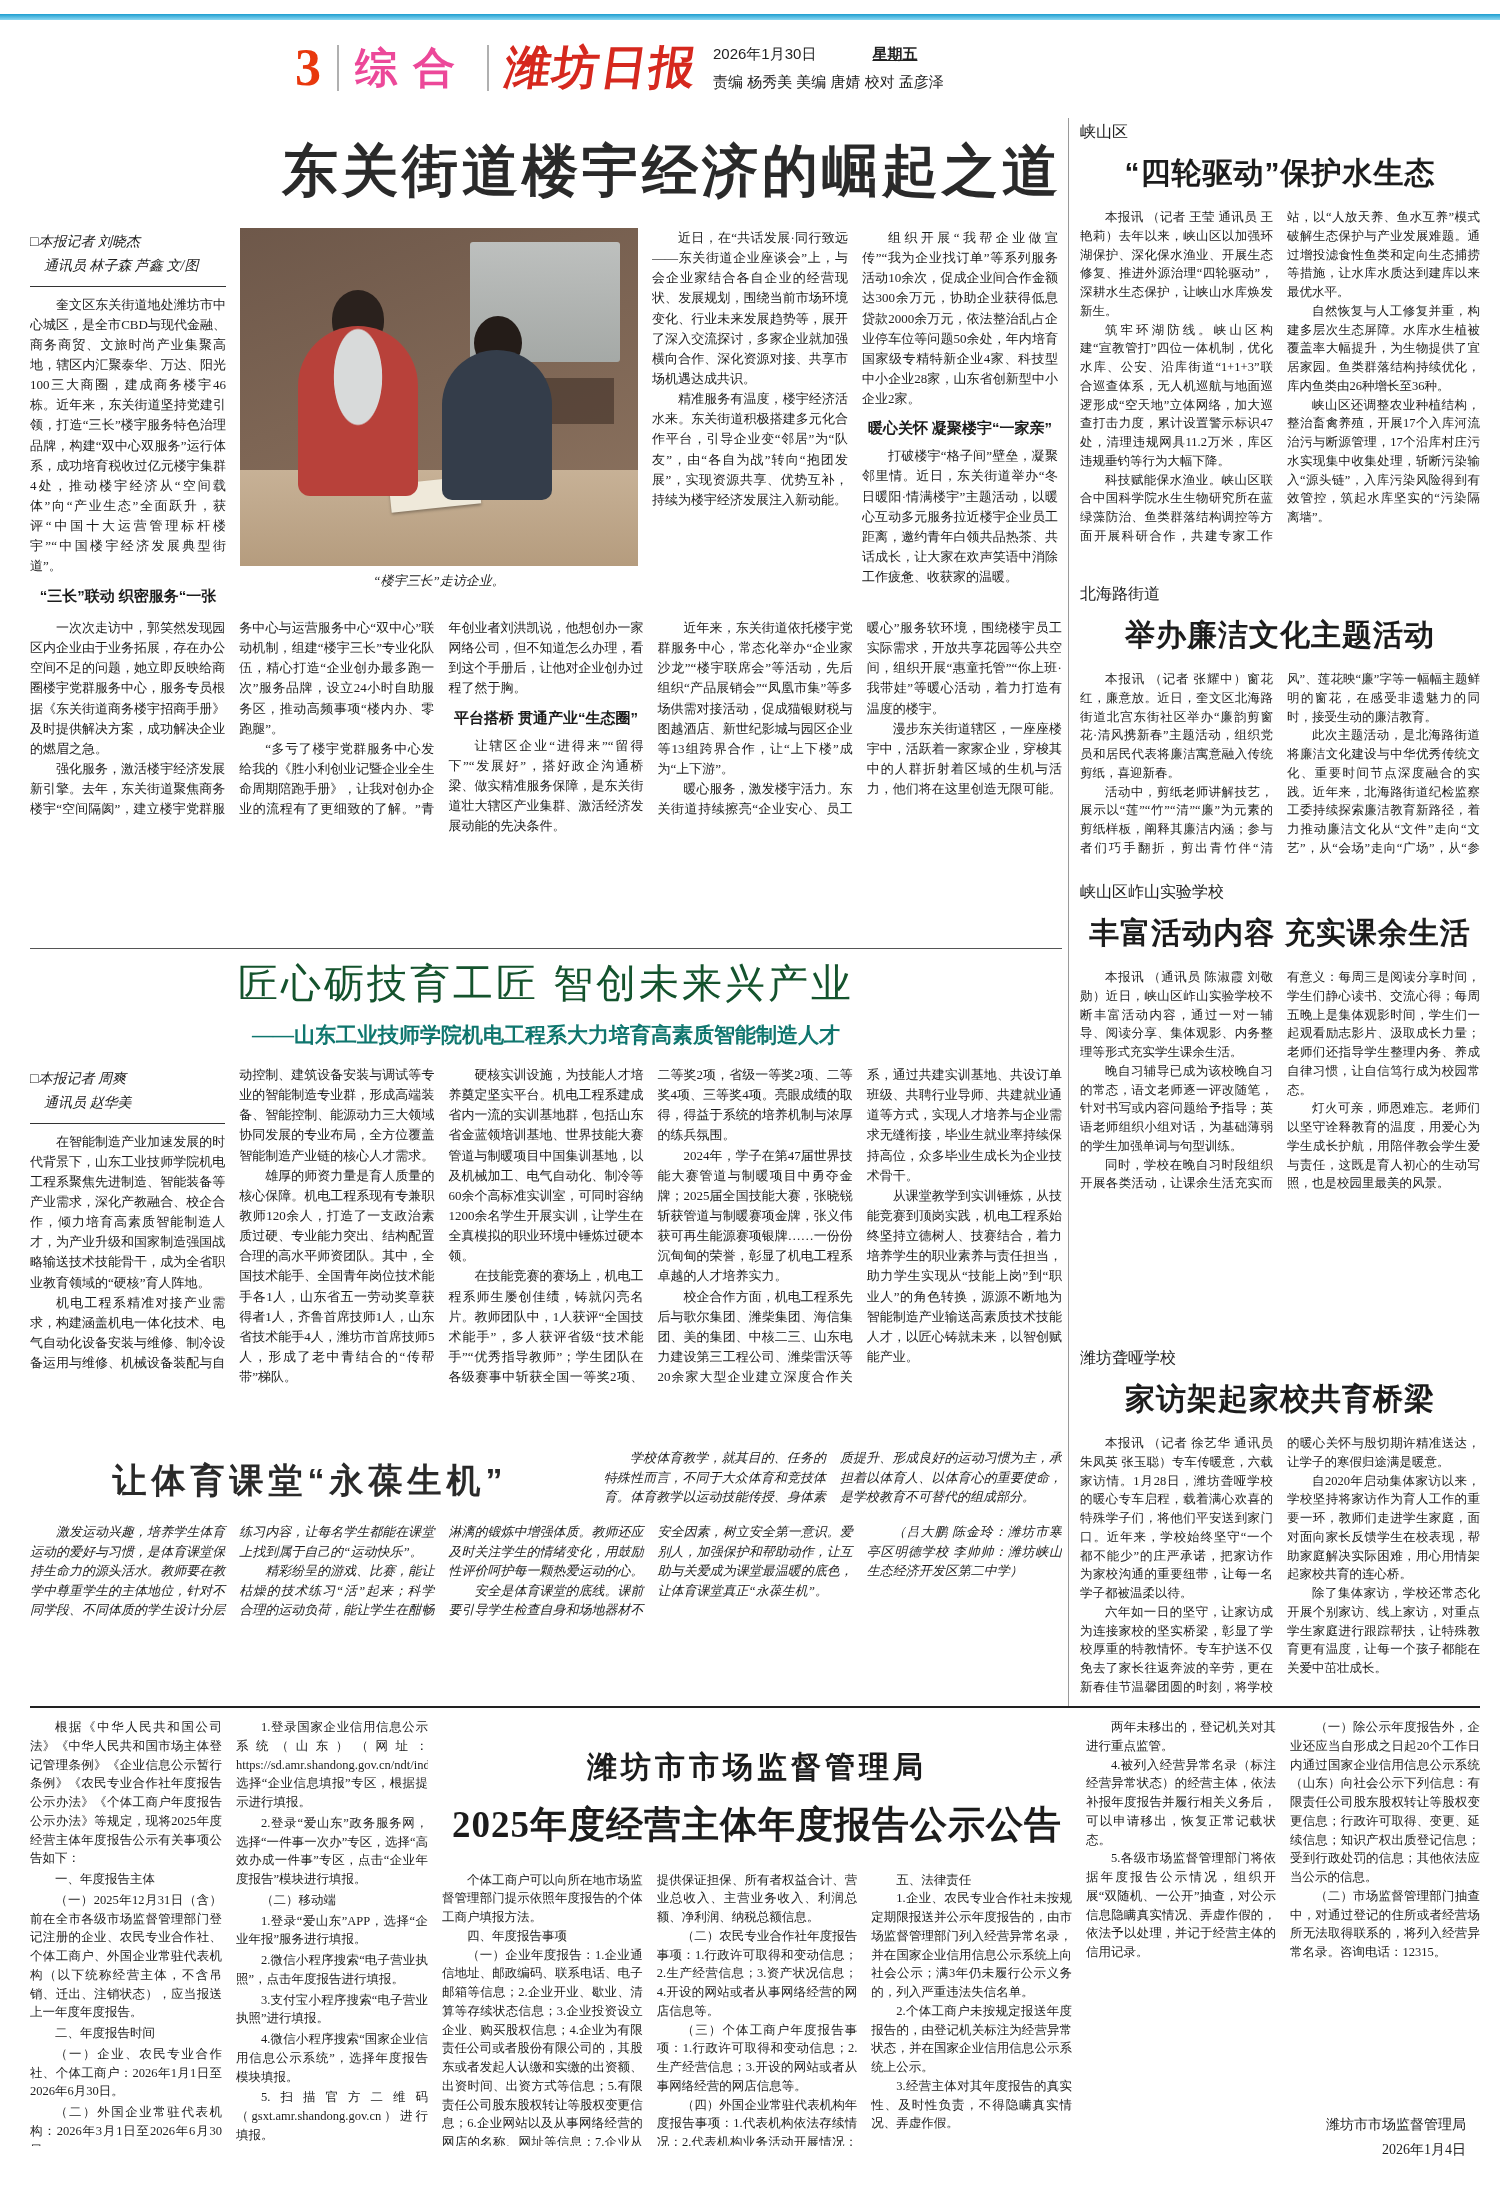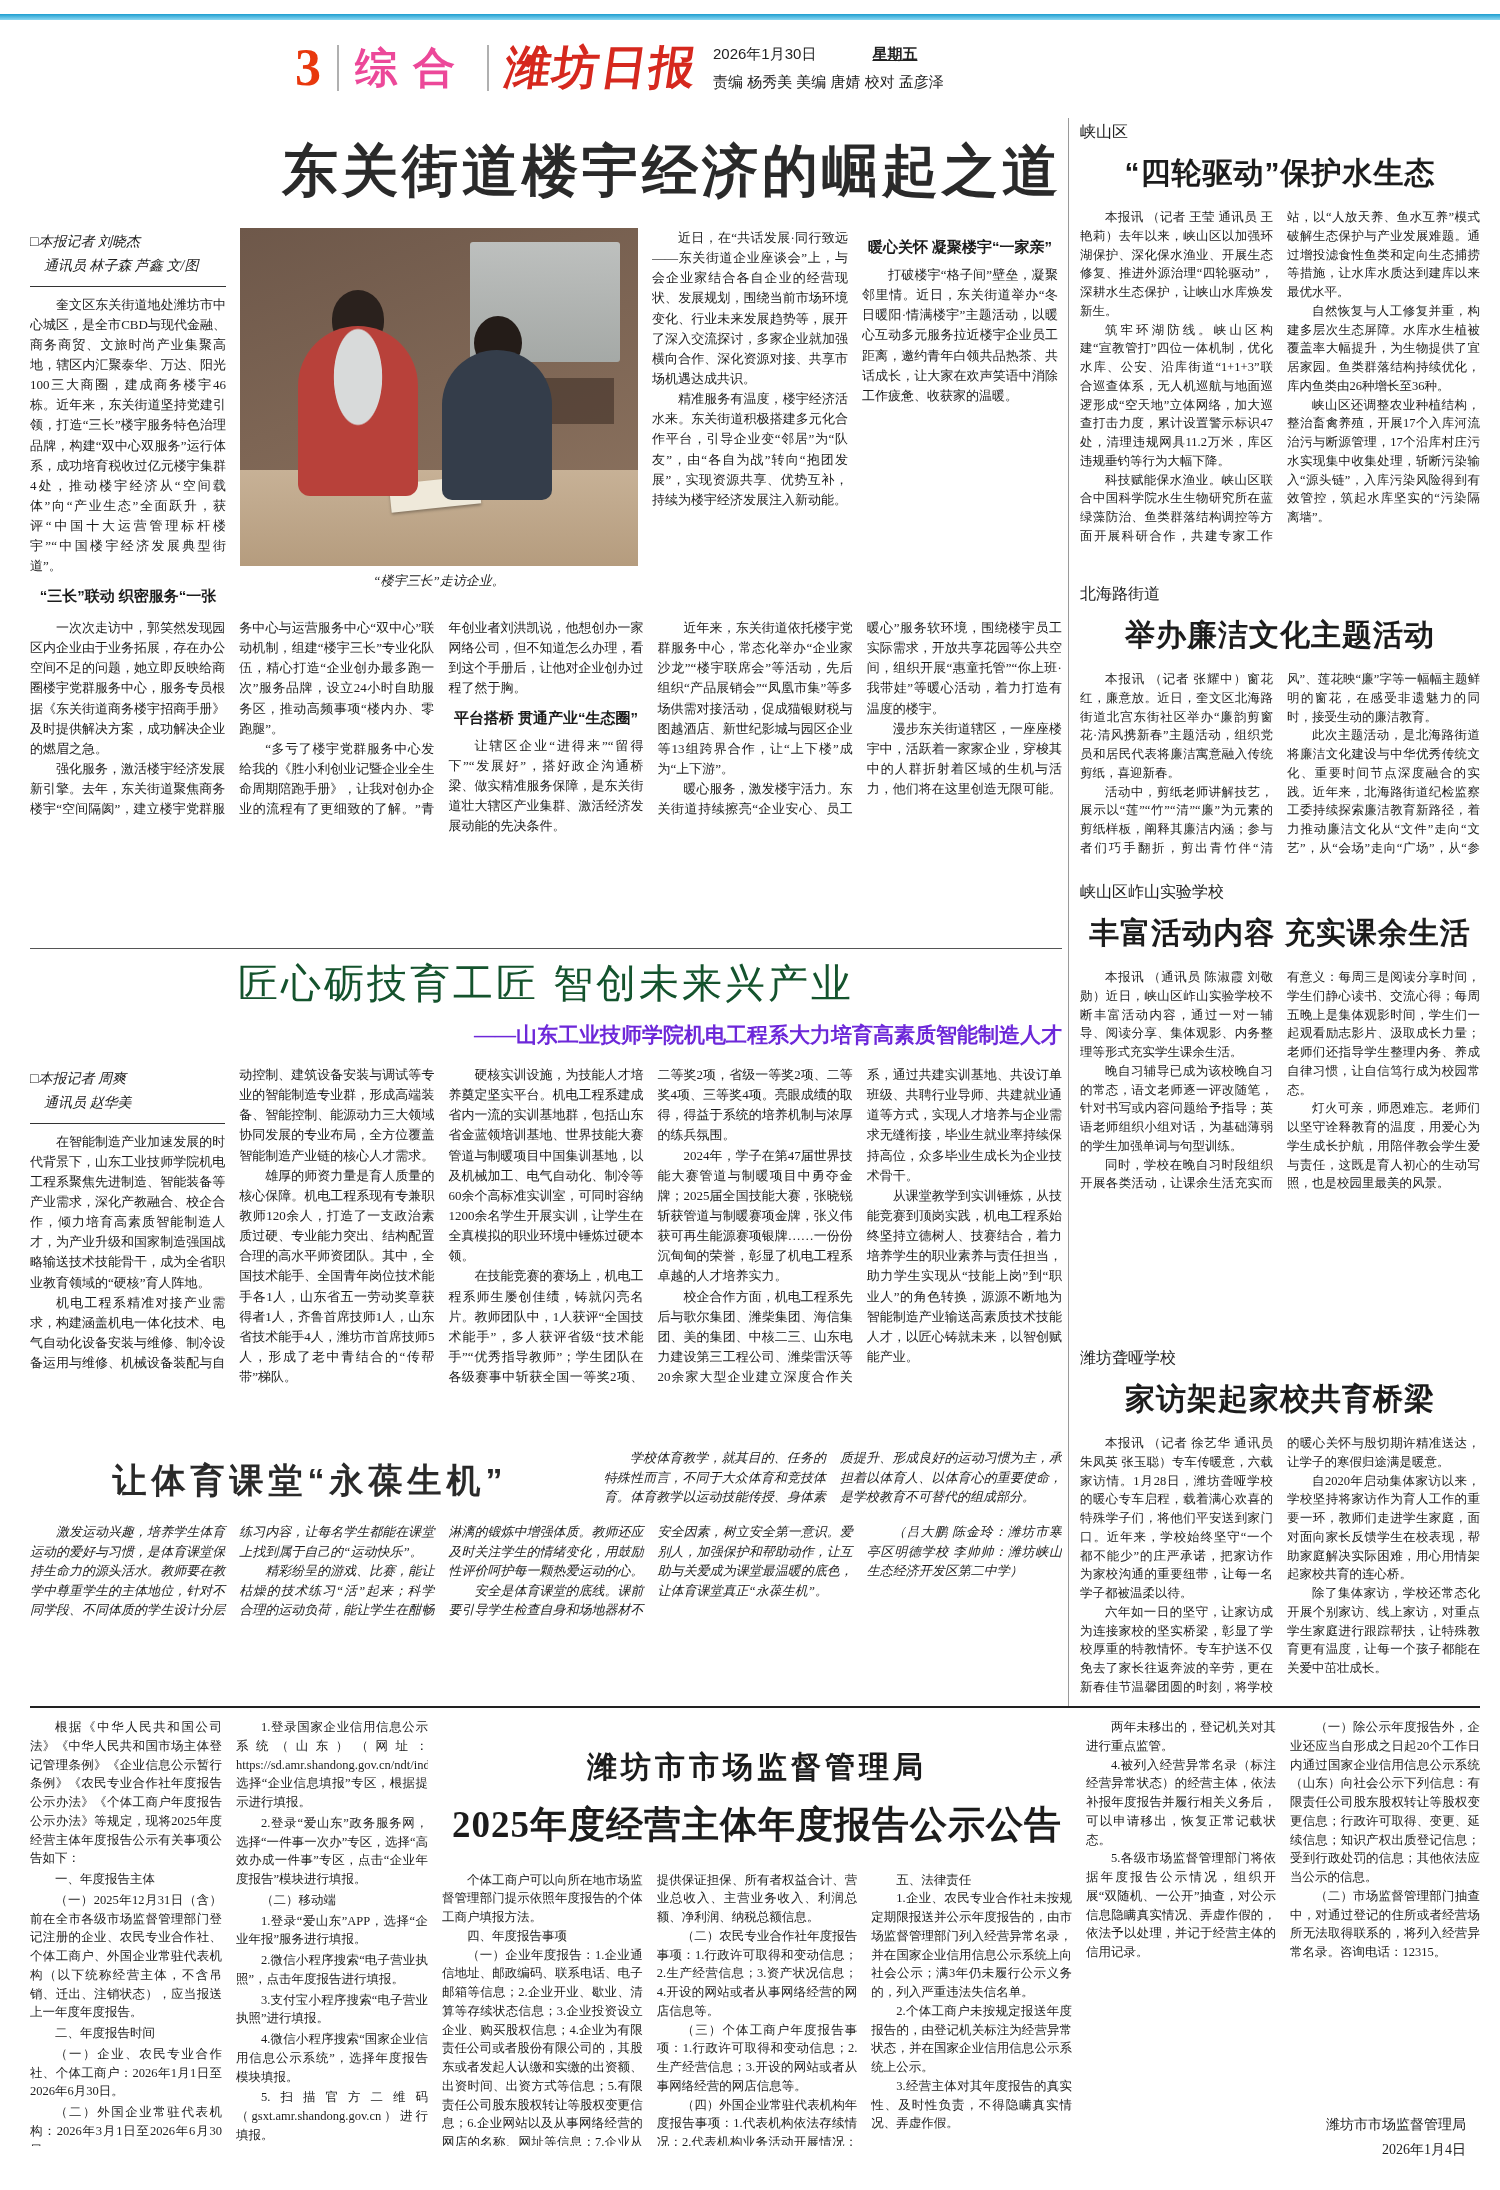--- a/index.html
+++ b/index.html
@@ -55,21 +55,21 @@
   .ph-head-r{position:absolute;right:116px;bottom:196px;width:48px;height:54px;background:#241c18;
              border-radius:50%;}
   .photo-caption{font-size:13px;text-indent:0;text-align:center;margin-top:6px;font-style:italic;}
   .a1-rowB{margin-top:10px;column-count:5;column-gap:14px;height:320px;
            font-size:13px;line-height:1.55;text-align:justify;overflow:hidden;}
   .rule-h{position:absolute;background:#555;}
   
   .a2{position:absolute;left:30px;top:956px;width:1032px;}
   .a2-headline{text-align:center;font-size:40px;font-weight:400;letter-spacing:3px;
                font-family:"Liberation Sans","DejaVu Sans",sans-serif;color:#14532d;}
-  .a2-subtitle{text-align:right;font-size:21px;font-weight:700;margin-top:10px;color:#6d28d9;}
+  .a2-subtitle{text-align:center;font-size:21px;font-weight:700;margin-top:10px;color:#0f766e;}
   .a2-body{margin-top:16px;column-count:5;column-gap:14px;height:372px;
            font-size:13px;line-height:1.55;text-align:justify;overflow:hidden;}
   
   .a3{position:absolute;left:30px;top:1448px;width:1032px;}
   .a3-top{display:flex;gap:14px;}
   .a3-headline{width:560px;text-align:center;font-size:34px;font-weight:600;
                letter-spacing:5px;padding-top:10px;color:#2a2a2a;
                font-family:"Liberation Sans","DejaVu Sans",sans-serif;}
   .a3-toptext{flex:1;column-count:2;column-gap:14px;height:66px;font-size:13px;
               line-height:1.5;font-style:italic;text-align:justify;overflow:hidden;}
@@ -147,20 +147,23 @@
         </div>
         <div class="photo-caption">“楼宇三长”走访企业。</div>
       </div>
       <div class="a1-col body-text">
         <div>
             <p>近日，在“共话发展·同行致远——东关街道企业座谈会”上，与会企业家结合各自企业的经营现状、发展规划，围绕当前市场环境变化、行业未来发展趋势等，展开了深入交流探讨，多家企业就加强横向合作、深化资源对接、共享市场机遇达成共识。</p>
             <p>精准服务有温度，楼宇经济活水来。东关街道积极搭建多元化合作平台，引导企业变“邻居”为“队友”，由“各自为战”转向“抱团发展”，实现资源共享、优势互补，持续为楼宇经济发展注入新动能。</p>
           </div>
       </div>
       <div class="a1-col body-text">
+        <div>
+            <p>组织开展“我帮企业做宣传”“我为企业找订单”等系列服务活动10余次，促成企业间合作金额达300余万元，协助企业获得低息贷款2000余万元，依法整治乱占企业停车位等问题50余处，年内培育国家级专精特新企业4家、科技型中小企业28家，山东省创新型中小企业2家。</p>
+          </div>
         <div class="subhead">暖心关怀  凝聚楼宇“一家亲”</div>
         <div>
             <p>打破楼宇“格子间”壁垒，凝聚邻里情。近日，东关街道举办“冬日暖阳·情满楼宇”主题活动，以暖心互动多元服务拉近楼宇企业员工距离，邀约青年白领共品热茶、共话成长，让大家在欢声笑语中消除工作疲惫、收获家的温暖。</p>
           </div>
       </div>
     </div>
     <div class="a1-rowB">
       <div>
           <p>一次次走访中，郭笑然发现园区内企业由于业务拓展，存在办公空间不足的问题，她立即反映给商圈楼宇党群服务中心，服务专员根据《东关街道商务楼宇招商手册》及时提供解决方案，成功解决企业的燃眉之急。</p>
           <p>强化服务，激活楼宇经济发展新引擎。去年，东关街道聚焦商务楼宇“空间隔阂”，建立楼宇党群服务中心与运营服务中心“双中心”联动机制，组建“楼宇三长”专业化队伍，精心打造“企业创办最多跑一次”服务品牌，设立24小时自助服务区，推动高频事项“楼内办、零跑腿”。</p>

